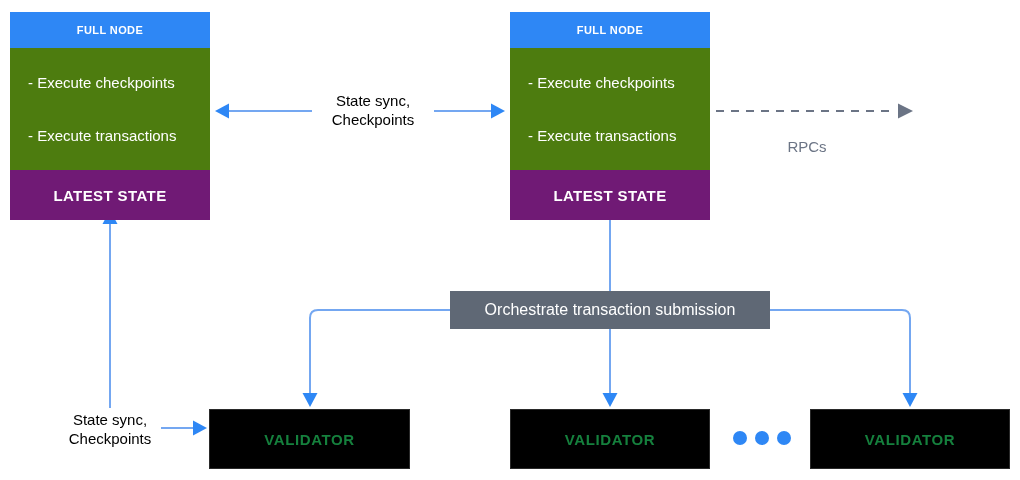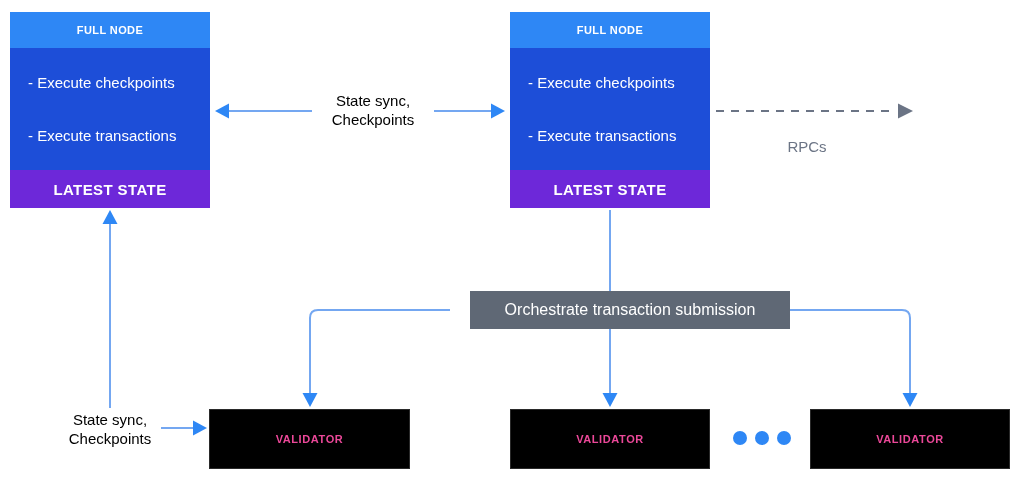--- a/index.html
+++ b/index.html
@@ -27,59 +27,58 @@
   .fn-right { left: 510px; }
   .fn-header {
     height: 36px;
     background: #2E87F5;
     color: #ffffff;
     display: flex; align-items: center; justify-content: center;
     font-size: 11px; font-weight: 700; letter-spacing: 0.4px;
   }
   .fn-body {
     height: 122px;
-    background: #1d4ed8;
+    background: #4d7c0f;
     color: #ffffff;
     display: flex; flex-direction: column; justify-content: center;
     gap: 36px;
     padding-left: 18px;
     font-size: 15px;
   }
   .fn-footer {
-    height: 38px;
-    background: #6d28d9;
+    height: 50px;
+    background: #701a75;
     color: #ffffff;
     display: flex; align-items: center; justify-content: center;
     font-size: 15px; font-weight: 700; letter-spacing: 0.4px;
   }
   .validator {
     position: absolute;
     top: 409px;
     height: 60px;
     background: #000000;
-    color: #ec4899;
+    color: #15803d;
     display: flex; align-items: center; justify-content: center;
-    font-size: 11px; font-weight: 700; letter-spacing: 0.6px;
+    font-size: 15px; font-weight: 700; letter-spacing: 0.6px;
     z-index: 2;
     box-sizing: border-box;
     border: 1px solid #2a2a2a;
   }
   .v1 { left: 209px; width: 201px; }
   .v2 { left: 510px; width: 200px; }
   .v3 { left: 810px; width: 200px; }
   .orchestrator {
     position: absolute;
     left: 450px; top: 291px;
     width: 320px; height: 38px;
     background: #5F6875;
     color: #ffffff;
     display: flex; align-items: center; justify-content: center;
     font-size: 16px;
     z-index: 2;
-    margin-left: 20px;
   }
   .edge-label {
     position: absolute;
     z-index: 2;
     text-align: center;
     font-size: 15px;
     line-height: 19px;
     color: #000000;
   }
   .lbl-sync-top {

